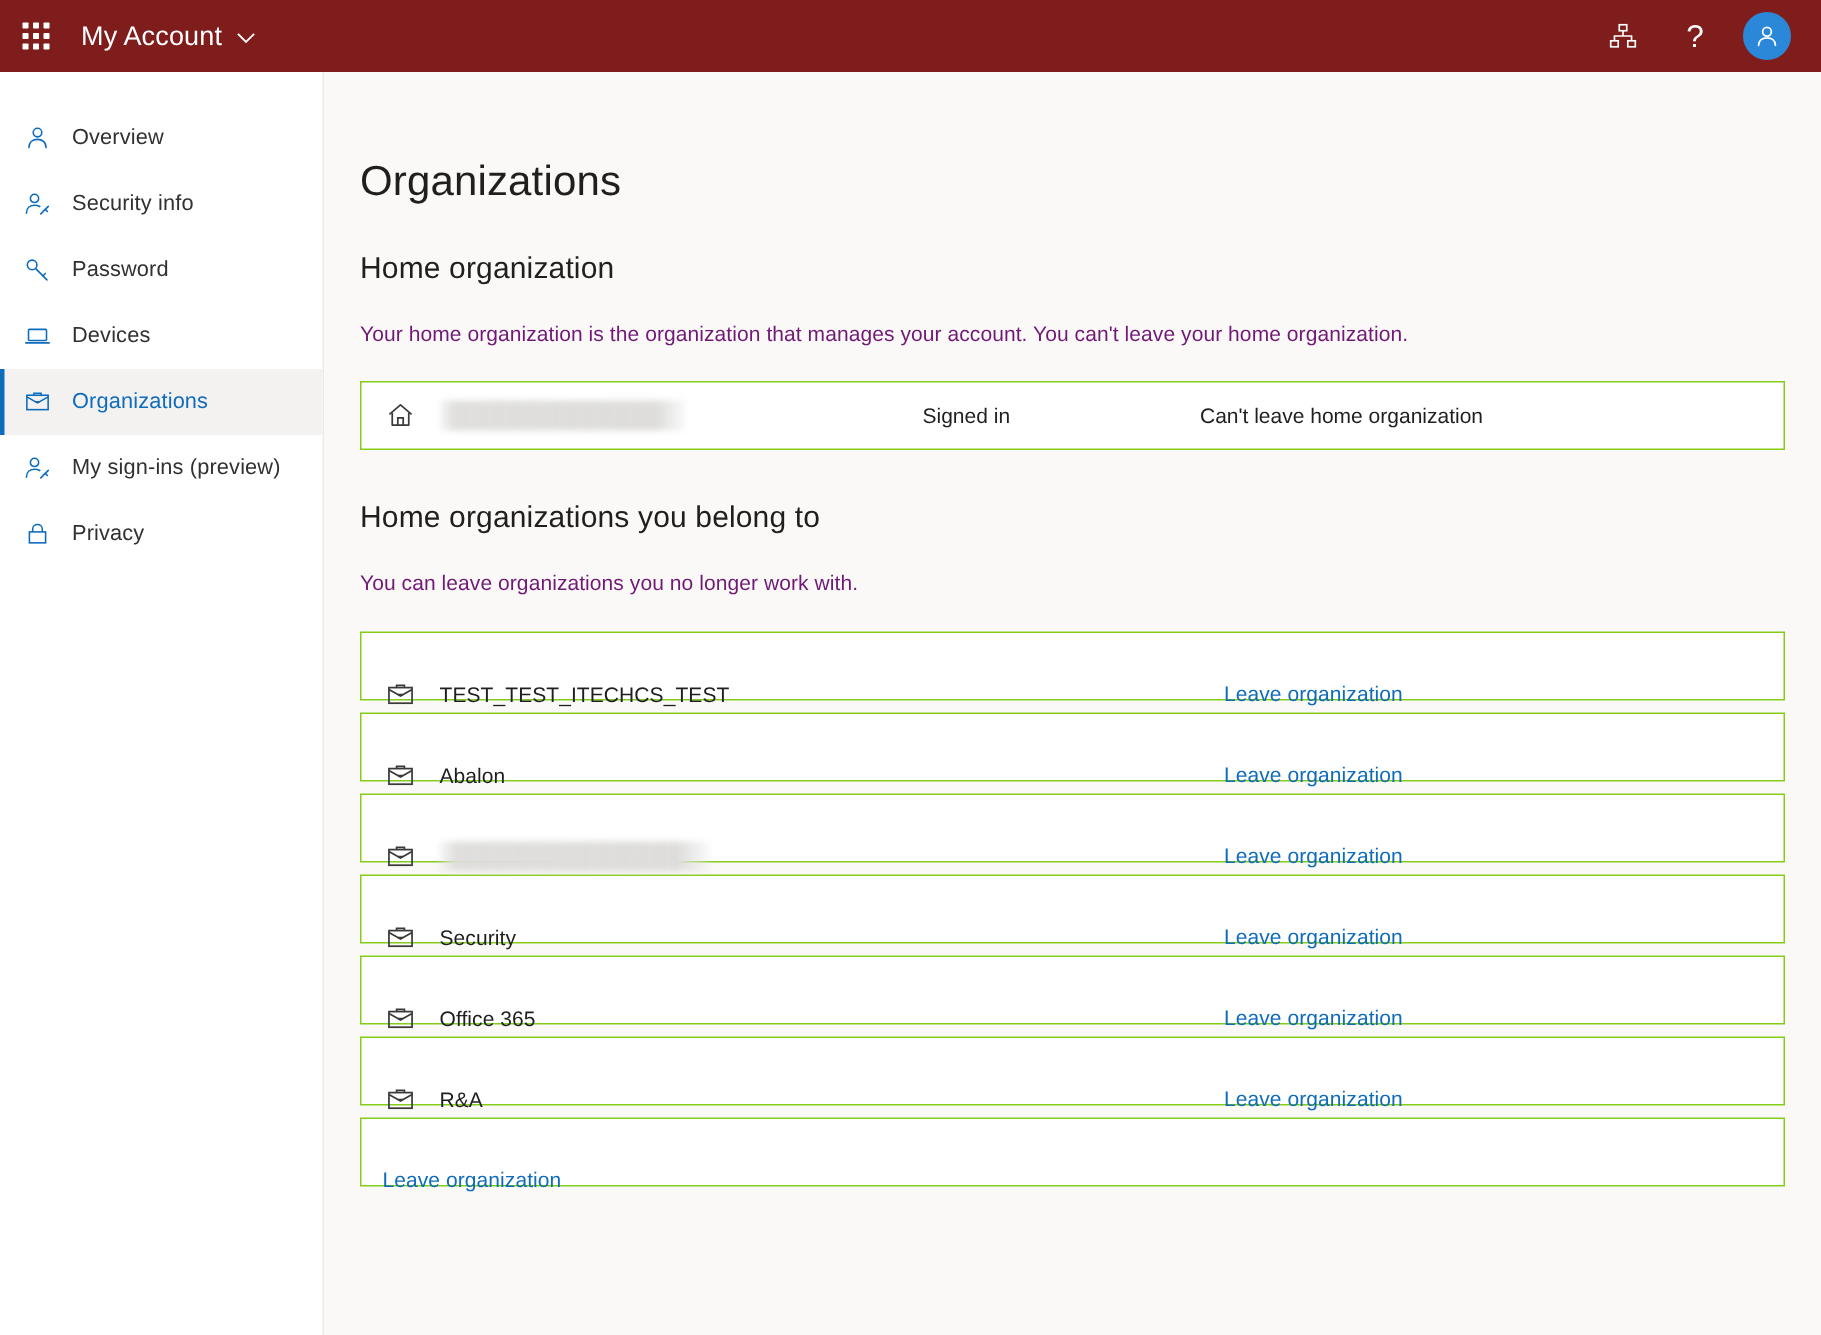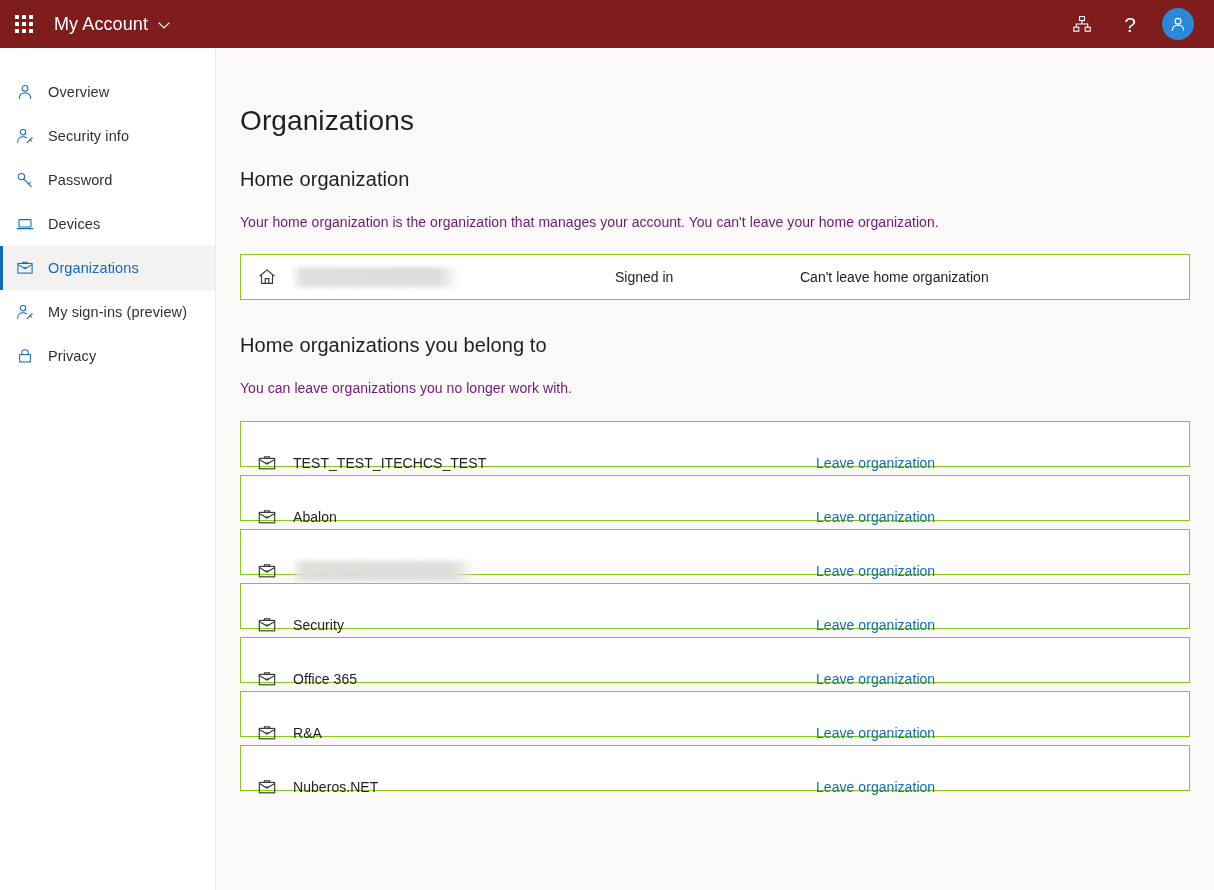--- a/index.html
+++ b/index.html
@@ -573,31 +573,20 @@
                 <span class="org-name">R&amp;A</span>
               </div>
               <div class="org-col-action">
                 <a class="leave-link">Leave organization</a>
               </div>
             </div>
           </div>
 
           <div class="card">
             <div class="org-row-grid">
-              <div class="org-col-name">
-                <span class="row-icon">
-                  <svg width="20" height="20" viewBox="0 0 20 20" fill="none">
-                    <path d="M7.4 5.2 L7.4 3.9 L12.6 3.9 L12.6 5.2" stroke="#3b3a39" stroke-width="1.15" fill="none"></path>
-                    <rect x="2.3" y="5.4" width="15.4" height="10.4" stroke="#3b3a39" stroke-width="1.15" fill="none"></rect>
-                    <path d="M2.3 6.6 L10 11 L17.7 6.6" stroke="#3b3a39" stroke-width="1.15" fill="none"></path>
-                    <path d="M8.3 10.1 L11.7 10.1" stroke="#3b3a39" stroke-width="1.15"></path>
-                  </svg>
-                </span>
-                <span class="org-name">Nuberos.NET</span>
-              </div>
               <div class="org-col-action">
                 <a class="leave-link">Leave organization</a>
               </div>
             </div>
           </div>
 
         </div>
 
         <div class="bottom-pad"></div>
 

